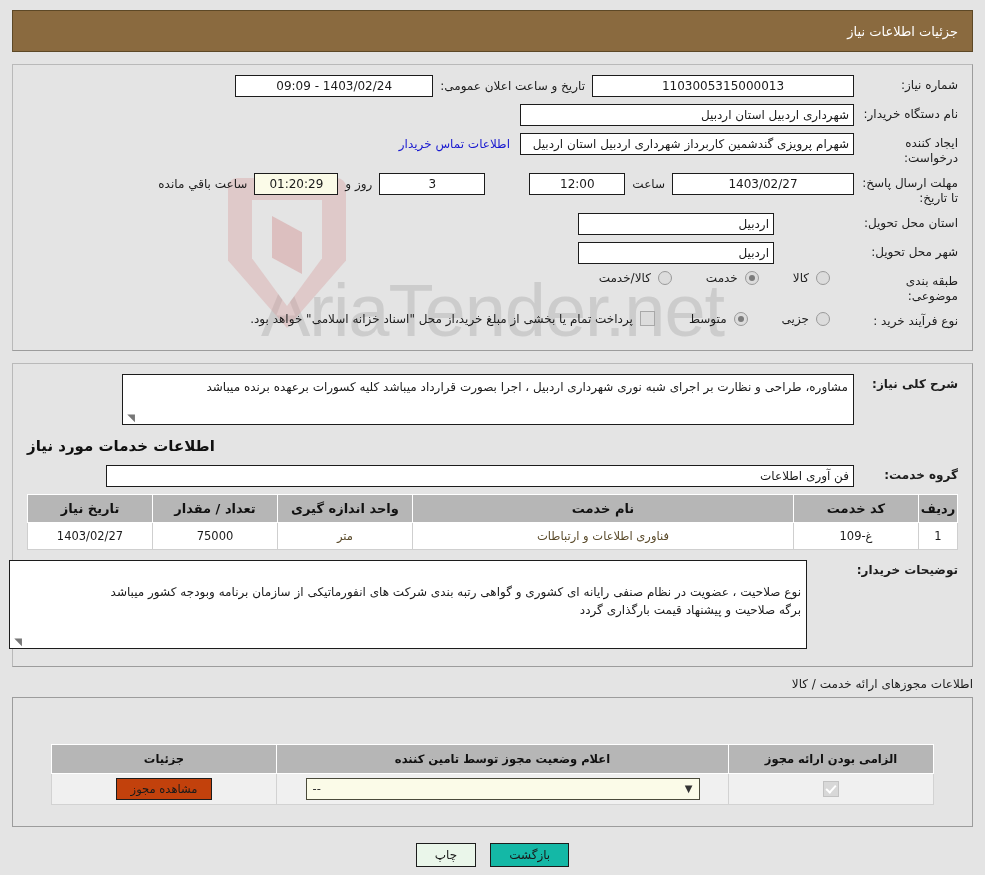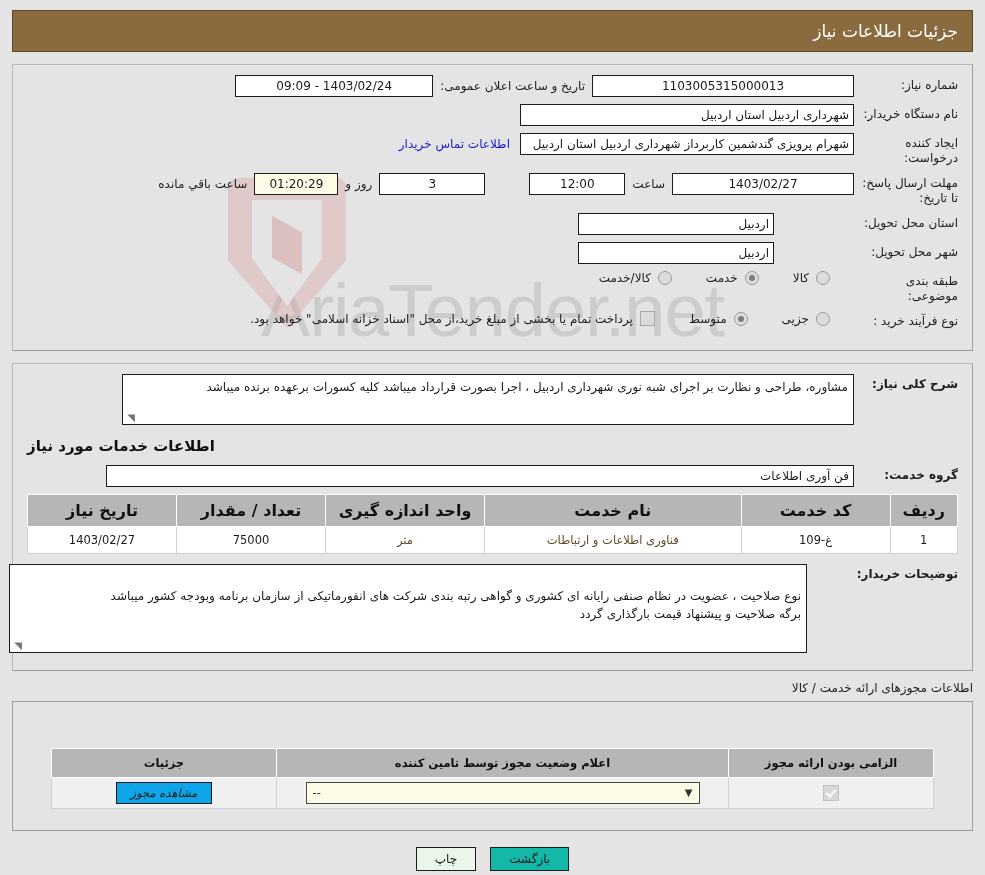--- a/index.html
+++ b/index.html
@@ -72,21 +72,21 @@
     z-index: 2;
     margin: 10px 12px 0 12px;
     height: 40px;
     background: #8a6a3f;
     border: 1px solid #5d4826;
     color: #ffffff;
     display: flex;
     align-items: center;
     justify-content: flex-start;
     padding: 0 14px;
-    font-size: 17px;
+    font-size: 13px;
   }
 
   
   .panel {
     position: relative;
     z-index: 2;
     margin: 12px 12px 0 12px;
     background: transparent;
     border: 1px solid #9c9c9c;
     border-top-color: #b9b9b9;
@@ -224,23 +224,23 @@
     border-collapse: collapse;
     width: 100%;
     margin: 6px 0 0 0;
     font-size: 12px;
   }
   table.grid th {
     background: #b6b6b6;
     border: 1px solid #ffffff;
     color: #111;
     font-weight: bold;
-    padding: 6px 12px;
+    padding: 6px 0;
     text-align: center;
-    font-size: 16px;
+    font-size: 13px;
   }
   table.grid td {
     background: #ffffff;
     border: 1px solid #cfcfcf;
     padding: 6px 4px;
     text-align: center;
     color: #5a4a2a;
     font-size: 11.5px;
   }
   table.grid td.num { color: #1a1a1a; }
@@ -295,28 +295,27 @@
     display: flex;
     align-items: center;
     justify-content: space-between;
     padding: 0 6px;
     width: 380px;
     margin: 0 auto;
     cursor: pointer;
   }
   .sel .chev { font-size: 10px; color: #333; }
   .btn-permit {
-    background: #0ea5e9;
+    background: #c2410c;
     border: 1px solid #1c1c1c;
     font-size: 11.5px;
     color: #1a1a1a;
     padding: 3px 14px;
     display: inline-block;
     cursor: pointer;
-    font-style: italic;
   }
   .chk-on {
     width: 14px; height: 14px;
     background: #d8d8d8;
     border: 1px solid #c2c2c2;
     display: inline-block;
     position: relative;
     vertical-align: middle;
   }
   .chk-on::after {

